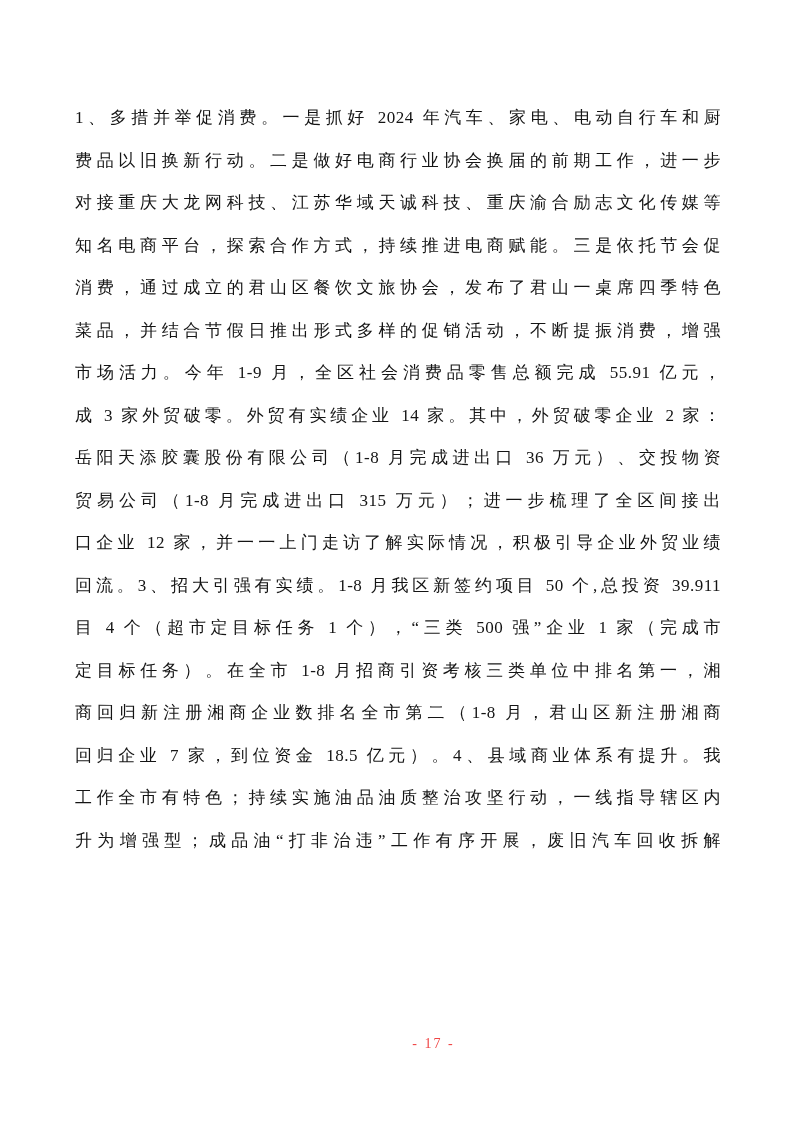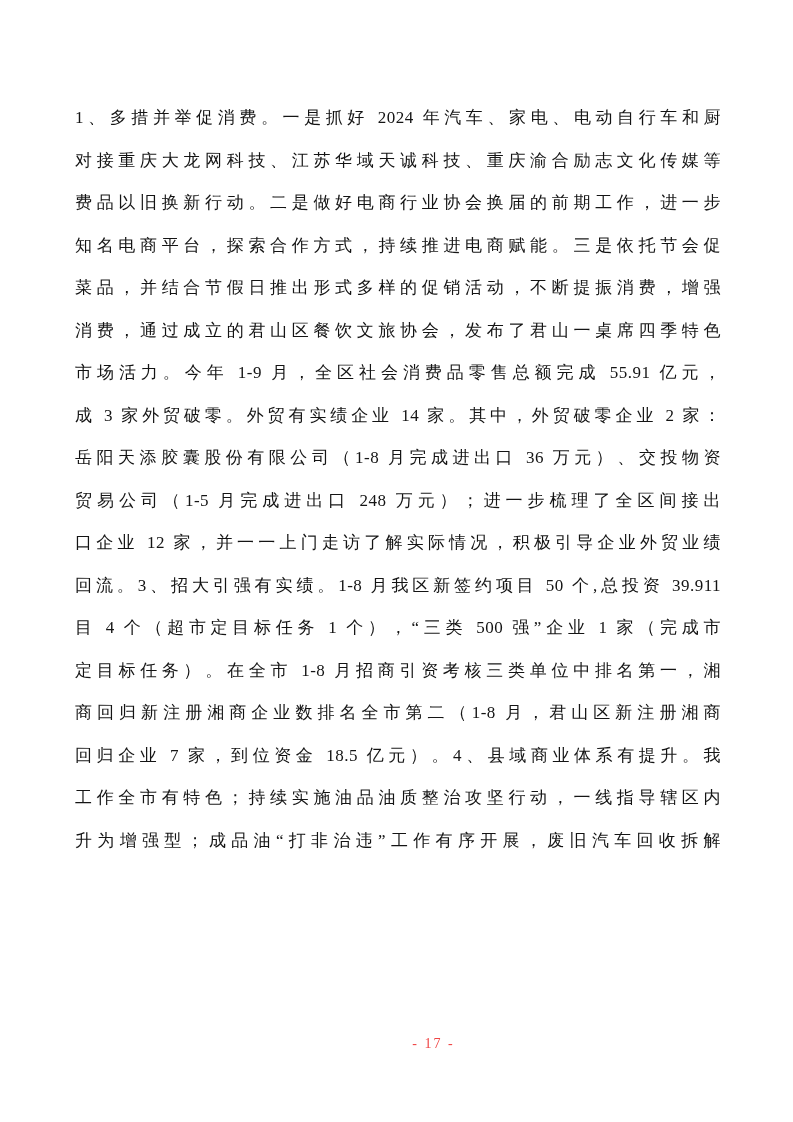--- a/index.html
+++ b/index.html
@@ -45,29 +45,29 @@
     font-family: "Liberation Serif", "DejaVu Serif", serif;
     margin-left: 37px;
   }
 </style>
 </head>
 <body>
 
 <div class="page">
   <div class="content">
     <div class="line">1、多措并举促消费。一是抓好 2024 年汽车、家电、电动自行车和厨</div>
+    <div class="line">费品以旧换新行动。二是做好电商行业协会换届的前期工作，进一步</div>
     <div class="line">对接重庆大龙网科技、江苏华域天诚科技、重庆渝合励志文化传媒等</div>
-    <div class="line">费品以旧换新行动。二是做好电商行业协会换届的前期工作，进一步</div>
     <div class="line">知名电商平台，探索合作方式，持续推进电商赋能。三是依托节会促</div>
+    <div class="line">消费，通过成立的君山区餐饮文旅协会，发布了君山一桌席四季特色</div>
     <div class="line">菜品，并结合节假日推出形式多样的促销活动，不断提振消费，增强</div>
-    <div class="line">消费，通过成立的君山区餐饮文旅协会，发布了君山一桌席四季特色</div>
     <div class="line">市场活力。今年 1-9 月，全区社会消费品零售总额完成 55.91 亿元，</div>
     <div class="line">成 3 家外贸破零。外贸有实绩企业 14 家。其中，外贸破零企业 2 家：</div>
     <div class="line">岳阳天添胶囊股份有限公司（1-8 月完成进出口 36 万元）、交投物资</div>
-    <div class="line">贸易公司（1-5 月完成进出口 248 万元）；进一步梳理了全区间接出</div>
+    <div class="line">贸易公司（1-8 月完成进出口 315 万元）；进一步梳理了全区间接出</div>
     <div class="line">口企业 12 家，并一一上门走访了解实际情况，积极引导企业外贸业绩</div>
     <div class="line">回流。3、招大引强有实绩。1-8 月我区新签约项目 50 个,总投资 39.911</div>
     <div class="line">目 4 个（超市定目标任务 1 个），“三类 500 强”企业 1 家（完成市</div>
     <div class="line">定目标任务）。在全市 1-8 月招商引资考核三类单位中排名第一，湘</div>
     <div class="line">商回归新注册湘商企业数排名全市第二（1-8 月，君山区新注册湘商</div>
     <div class="line">回归企业 7 家，到位资金 18.5 亿元）。4、县域商业体系有提升。我</div>
     <div class="line">工作全市有特色；持续实施油品油质整治攻坚行动，一线指导辖区内</div>
     <div class="line">升为增强型；成品油“打非治违”工作有序开展，废旧汽车回收拆解</div>
   </div>
   <div class="page-number">- 17 -</div>

